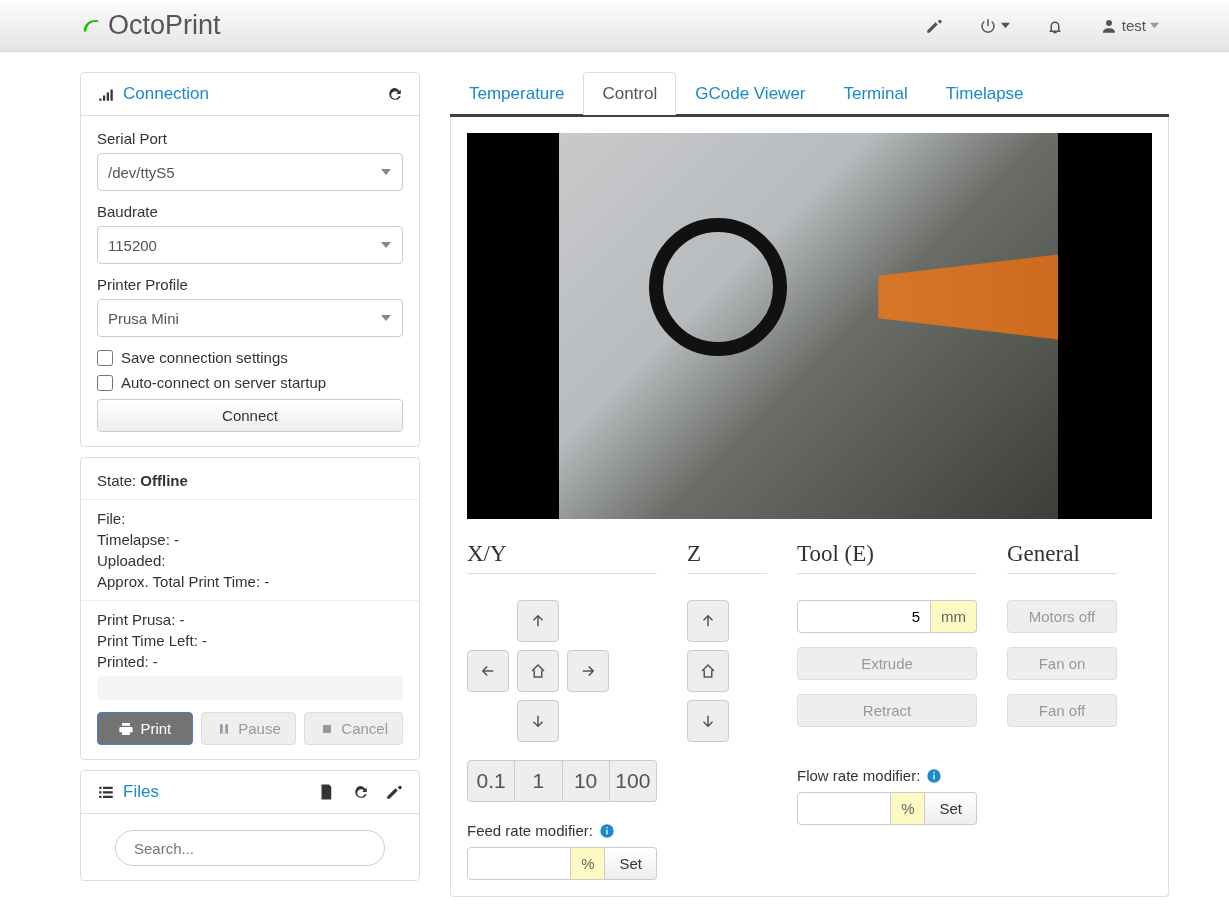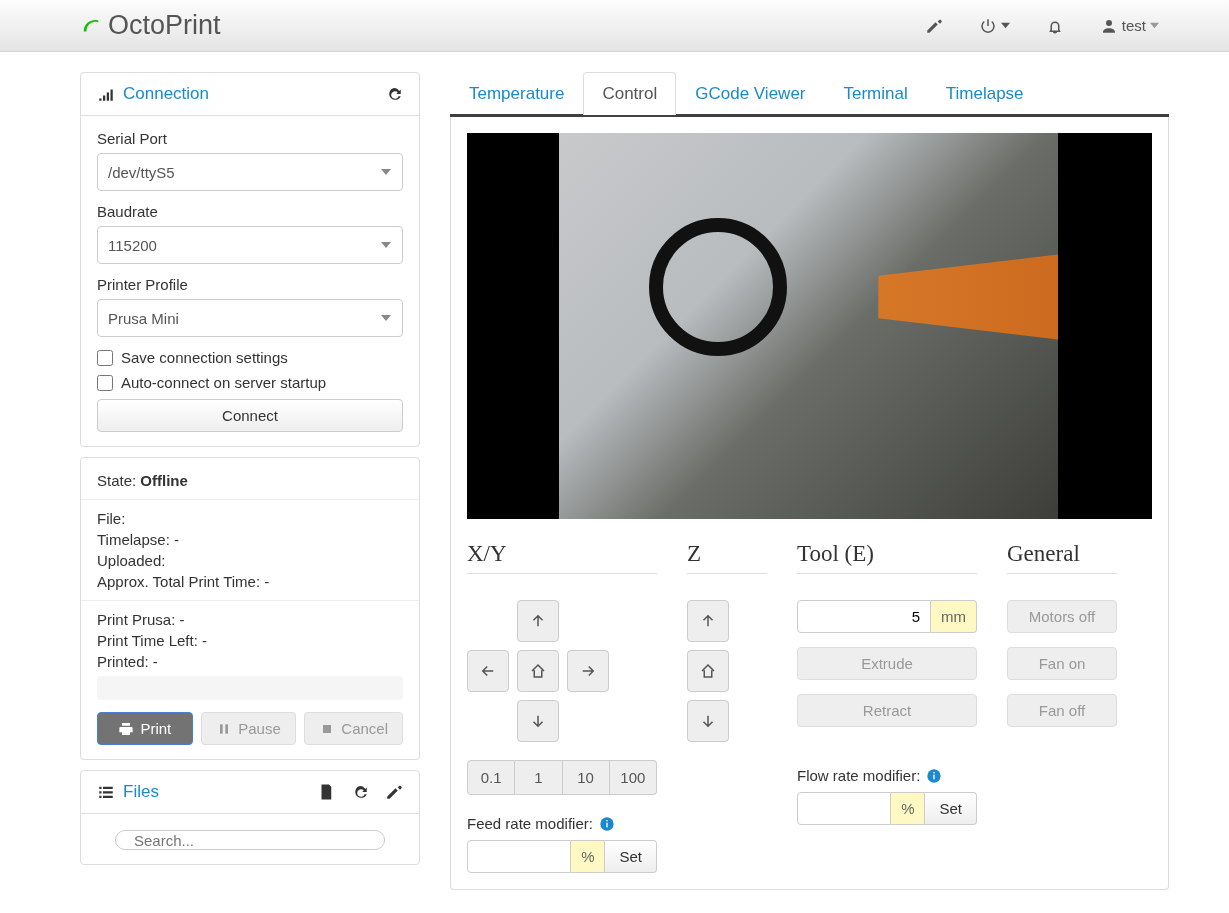--- a/index.html
+++ b/index.html
@@ -115,21 +115,21 @@
 .control-grid{display:flex; gap:30px; margin-top:22px;}
 .control-col h3{font-size:23px;font-weight:normal;color:#333;margin-bottom:6px;font-family:Liberation Serif, serif;}
 .control-col .under{border-bottom:1px solid #ddd;margin-bottom:26px;}
 
 .jog-grid{display:grid;grid-template-columns:repeat(3,42px);grid-template-rows:repeat(3,42px);gap:8px;}
 .jog-btn{width:42px;height:42px;border:1px solid #ccc;background:#eee;border-radius:4px;display:flex;align-items:center;justify-content:center;cursor:pointer;}
 .jog-btn svg{width:18px;height:18px;stroke:#555;fill:none;stroke-width:2;}
 .jog-blank{visibility:hidden;}
 
 .step-row{display:flex;margin-top:18px;}
-.step-btn{flex:1;border:1px solid #ccc;background:#eee;padding:8px 0;font-size:15px;cursor:pointer;color:#555;}
+.step-btn{flex:1;border:1px solid #ccc;background:#eee;padding:8px 0;font-size:21px;cursor:pointer;color:#555;}
 .step-btn:first-child{border-radius:4px 0 0 4px;}
 .step-btn:last-child{border-radius:0 4px 4px 0;}
 .step-btn + .step-btn{border-left:none;}
 
 .input-group{display:flex;align-items:stretch;}
 .input-group input{flex:1;border:1px solid #ccc;border-radius:4px 0 0 4px;padding:7px 10px;font-size:15px;text-align:right;width:70px;}
 .input-group .addon{border:1px solid #ccc;border-left:none;background:#fef9c3;padding:7px 10px;font-size:15px;color:#666;border-radius:0 4px 4px 0;}
 .input-group .addon.mid{border-radius:0;}
 .input-group .btn{border-radius:0 4px 4px 0;border-left:none;}
 
@@ -137,21 +137,21 @@
 .tool-btn{width:100%;margin-bottom:14px;}
 
 .mod-row{display:flex;align-items:center;gap:6px;margin-bottom:8px;font-size:15px;color:#333;}
 .mod-row svg{width:16px;height:16px;fill:#1b89ca;}
 
 .col-xy{width:190px;}
 .col-z{width:80px;}
 .col-tool{width:180px;}
 .col-gen{width:110px;}
 
-.search-input{width:270px;height:20px;border:1px solid #ccc;border-radius:18px;padding:6px 18px;font-size:15px;margin:14px auto 0;display:block;}
+.search-input{width:270px;height:36px;border:1px solid #ccc;border-radius:18px;padding:6px 18px;font-size:15px;margin:14px auto 0;display:block;}
 </style>
 </head>
 <body>
 
 <div class="navbar">
   <div class="navbar-brand">
     <svg viewBox="0 0 24 24">
         <path fill="#13c100" d="M4 18 C4 8 14 4 20 6 L20 8 C14 6 7 10 7 18 Z"></path>
       </svg>
     <span>OctoPrint</span>

